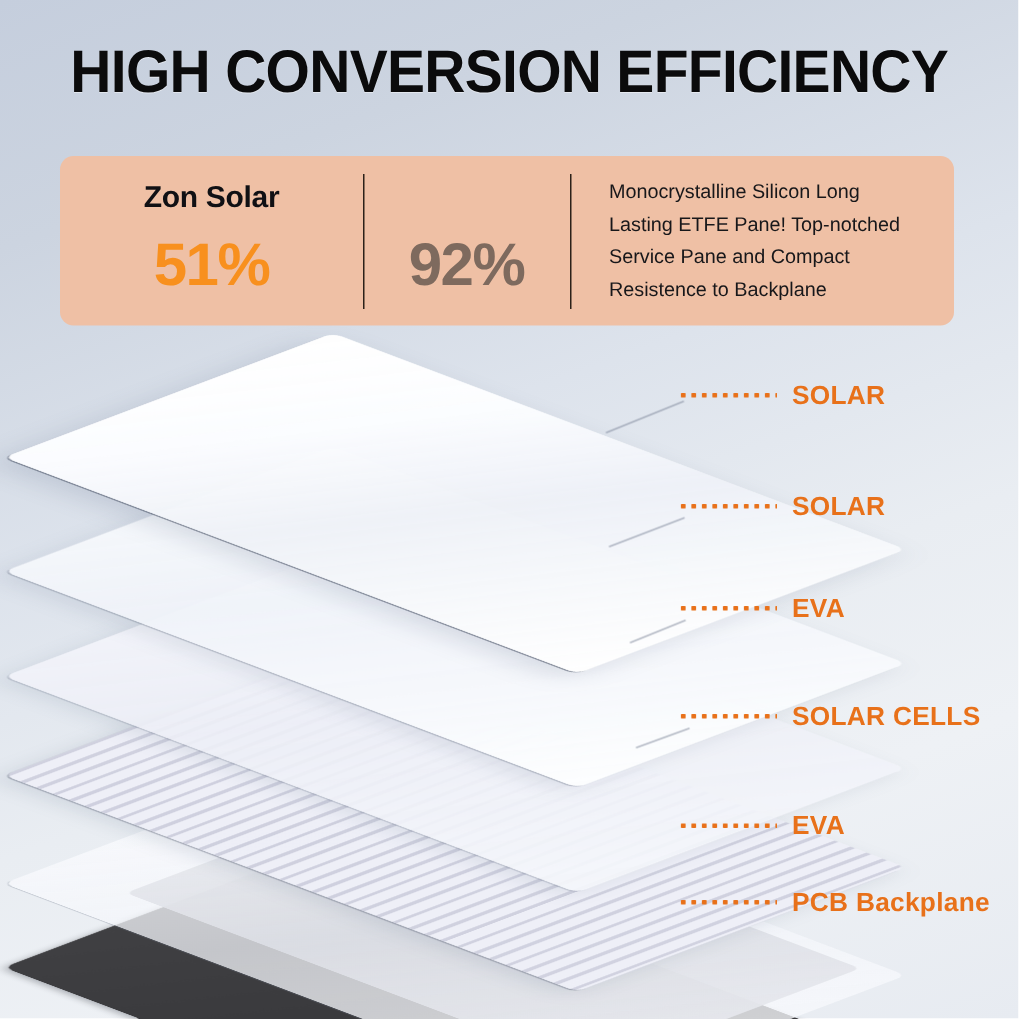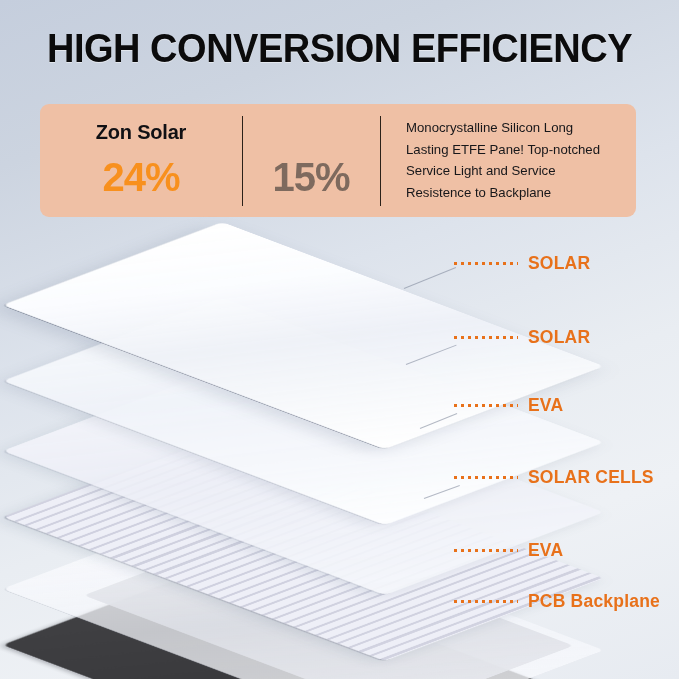--- a/index.html
+++ b/index.html
@@ -267,32 +267,32 @@
 
   <div class="title">HIGH CONVERSION EFFICIENCY</div>
 
   <div class="info-panel">
 
     <div class="divider div-1"></div>
     <div class="divider div-2"></div>
 
     <div class="info-col col-zon">
       <div class="col-head">Zon Solar</div>
-      <div class="col-val val-orange">24%</div>
+      <div class="col-val val-orange">51%</div>
     </div>
 
     <div class="info-col col-other">
-      <div class="col-val val-gray">15%</div>
+      <div class="col-val val-gray">92%</div>
     </div>
 
     <div class="info-col col-desc">
       <div class="desc">
         <div>Monocrystalline Silicon Long</div>
         <div>Lasting ETFE Pane! Top-notched</div>
-        <div>Service Light and Service</div>
+        <div>Service Pane and Compact</div>
         <div>Resistence to Backplane</div>
       </div>
     </div>
   </div>
 
   <div class="stack">
 
     <div class="layer l7">
         <div class="slab">
           <span class="speck" style="left: 22.8837px; top: 42.3049px; opacity: 0.63;"></span>

